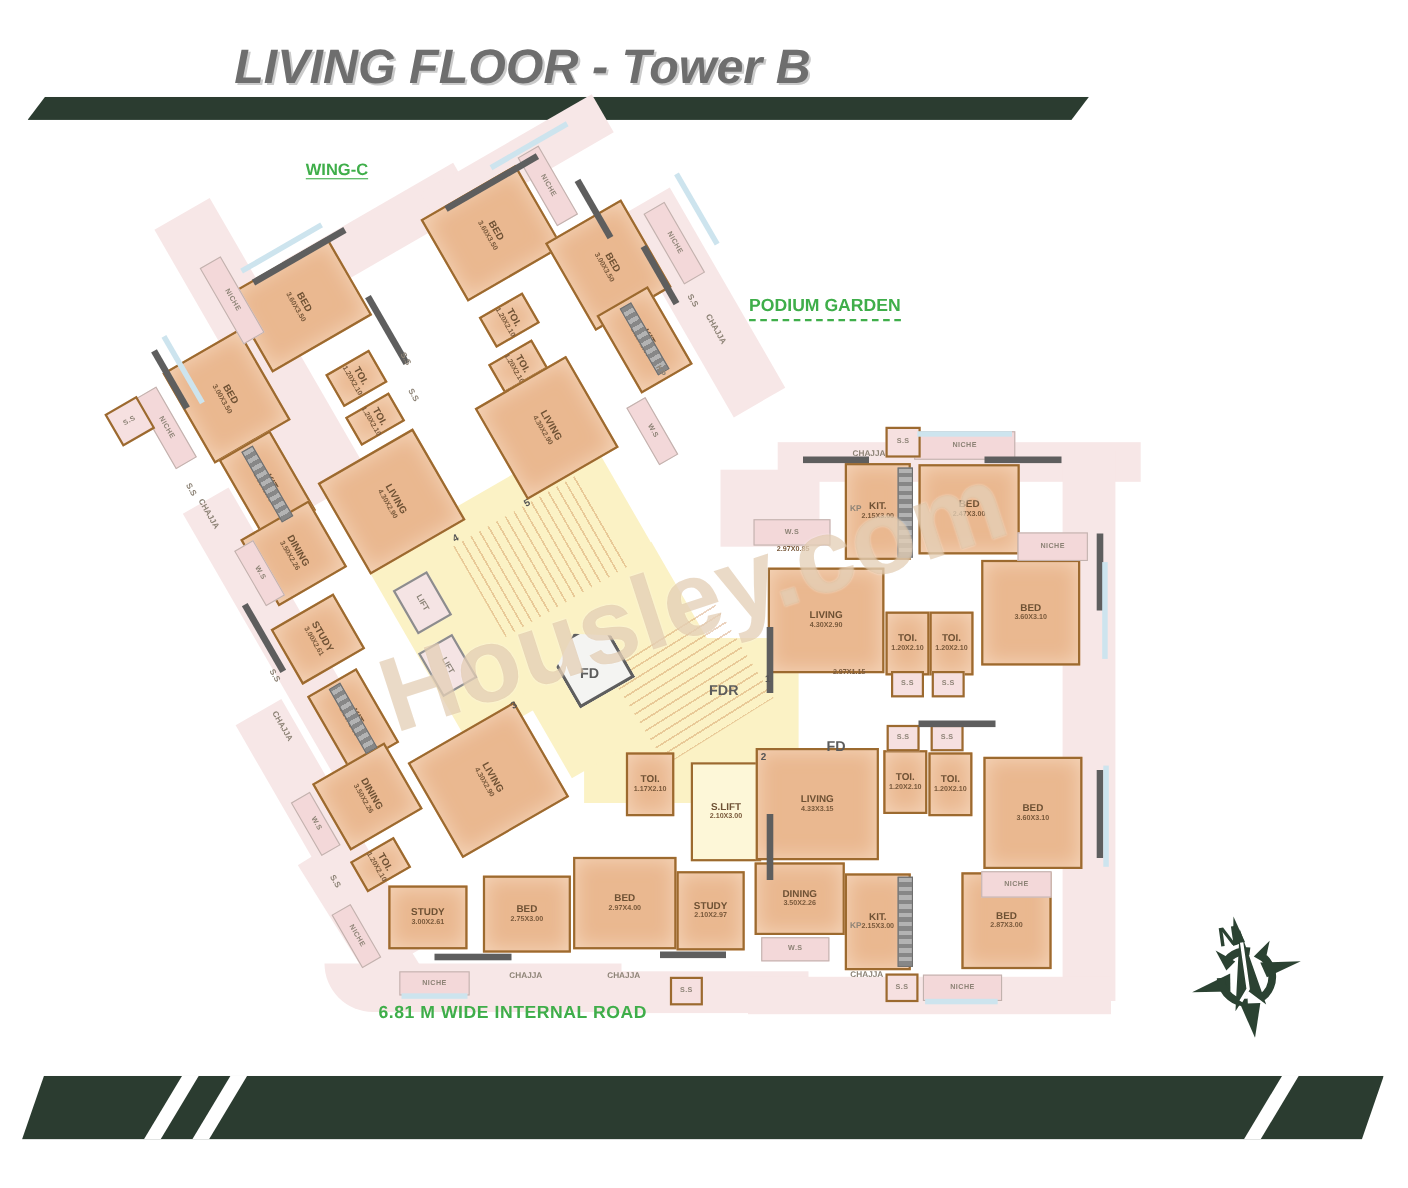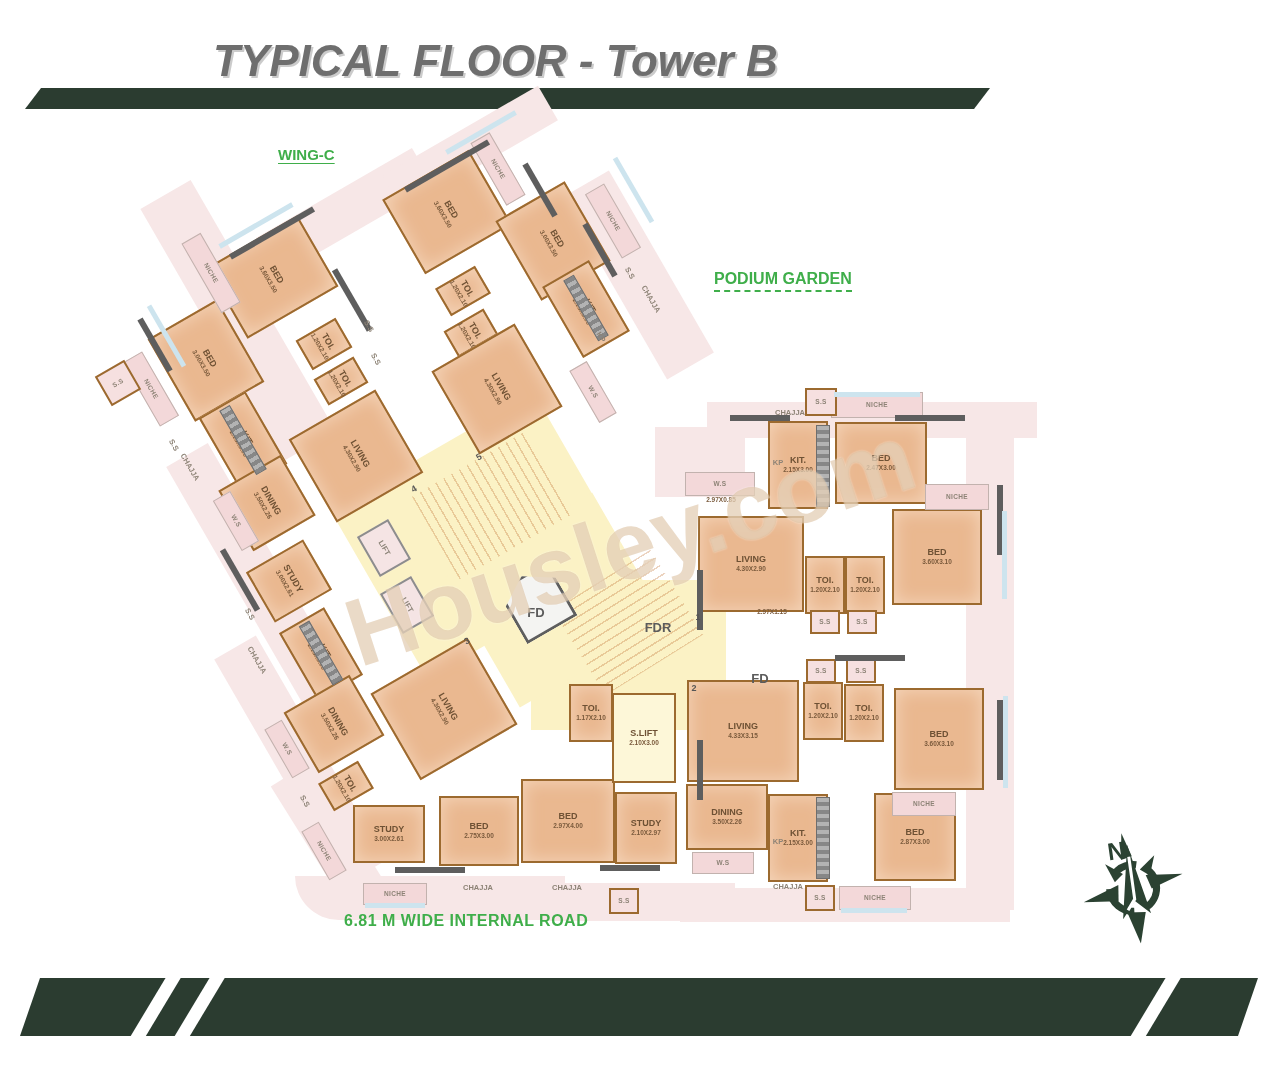--- a/index.html
+++ b/index.html
@@ -44,35 +44,35 @@
   .pi-corerm .pname{font-size:9px;}
   .mark{position:absolute;font-weight:bold;font-size:7.5px;color:#8d8376;
         white-space:nowrap;pointer-events:none;}
   .mark-dim{font-size:6.5px;color:#7a5a3c;}
   .mark-num{font-size:9px;color:#555555;}
   .mark-fd{font-size:13px;color:#5c5c5c;text-align:right;}
   
   .green-label{position:absolute;font-weight:bold;color:#3fae4a;white-space:nowrap;}
   #wing-label{left:278px;top:146px;font-size:15px;text-decoration:underline;
         text-underline-offset:3px;}
-  #garden-label{left:714px;top:270px;font-size:16px;border-bottom:2px dashed #3fae4a;
+  #garden-label{left:681px;top:270px;font-size:16px;border-bottom:2px dashed #3fae4a;
         padding-bottom:2px;}
   #road-label{left:344px;top:912px;font-size:16px;letter-spacing:.5px;}
   
   #watermark{position:absolute;left:630px;top:545px;transform:translate(-50%,-50%) rotate(-18deg);
         font-size:96px;font-weight:bold;color:rgba(213,181,143,.50);white-space:nowrap;
         text-shadow:0 0 2px rgba(255,255,255,.55);pointer-events:none;z-index:50;}
   
   #compass{position:absolute;left:1082px;top:830px;width:102px;height:114px;
         transform:rotate(-8deg);}
 </style>
 </head>
 <body>
 
-<div id="title">TYPICAL FLOOR - Tower B</div>
+<div id="title">LIVING FLOOR - Tower B</div>
 <div id="top-banner"></div>
 
 <div id="plan-canvas">
     <div class="pi pi-outer" style="left: 209px; top: 175px; width: 58px; height: 290px; transform: rotate(-30deg);"></div>
     <div class="pi pi-outer" style="left: 255px; top: 190px; width: 180px; height: 44px; transform: rotate(-30deg);"></div>
     <div class="pi pi-outer" style="left: 238px; top: 435px; width: 48px; height: 300px; transform: rotate(-30deg);"></div>
     <div class="pi pi-outer" style="left: 276px; top: 630px; width: 48px; height: 260px; transform: rotate(-30deg);"></div>
     <div class="pi pi-outer" style="left: 307px; top: 763px; width: 46px; height: 150px; transform: rotate(-32deg);"></div>
     <div class="pi pi-outer" style="left: 380px; top: 128px; width: 180px; height: 40px; transform: rotate(-30deg);"></div>
     <div class="pi pi-outer" style="left: 611px; top: 170px; width: 54px; height: 210px; transform: rotate(-30deg);"></div>
@@ -229,21 +229,21 @@
         <span class="pname">STUDY</span>
         <span class="pdim">2.10X2.97</span>
       </div>
     </div>
     <div class="pi pi-room" style="left: 569px; top: 684px; width: 44px; height: 58px;">
       <div class="plabel">
         <span class="pname">TOI.</span>
         <span class="pdim">1.17X2.10</span>
       </div>
     </div>
-    <div class="pi pi-corerm" style="left: 612px; top: 693px; width: 64px; height: 90px;">
+    <div class="pi pi-corerm" style="left: 628px; top: 693px; width: 64px; height: 90px;">
       <div class="plabel">
         <span class="pname">S.LIFT</span>
         <span class="pdim">2.10X3.00</span>
       </div>
     </div>
     <div class="pi pi-room" style="left: 768px; top: 421px; width: 60px; height: 88px;">
       <div class="plabel">
         <span class="pname">KIT.</span>
         <span class="pdim">2.15X3.00</span>
       </div>

